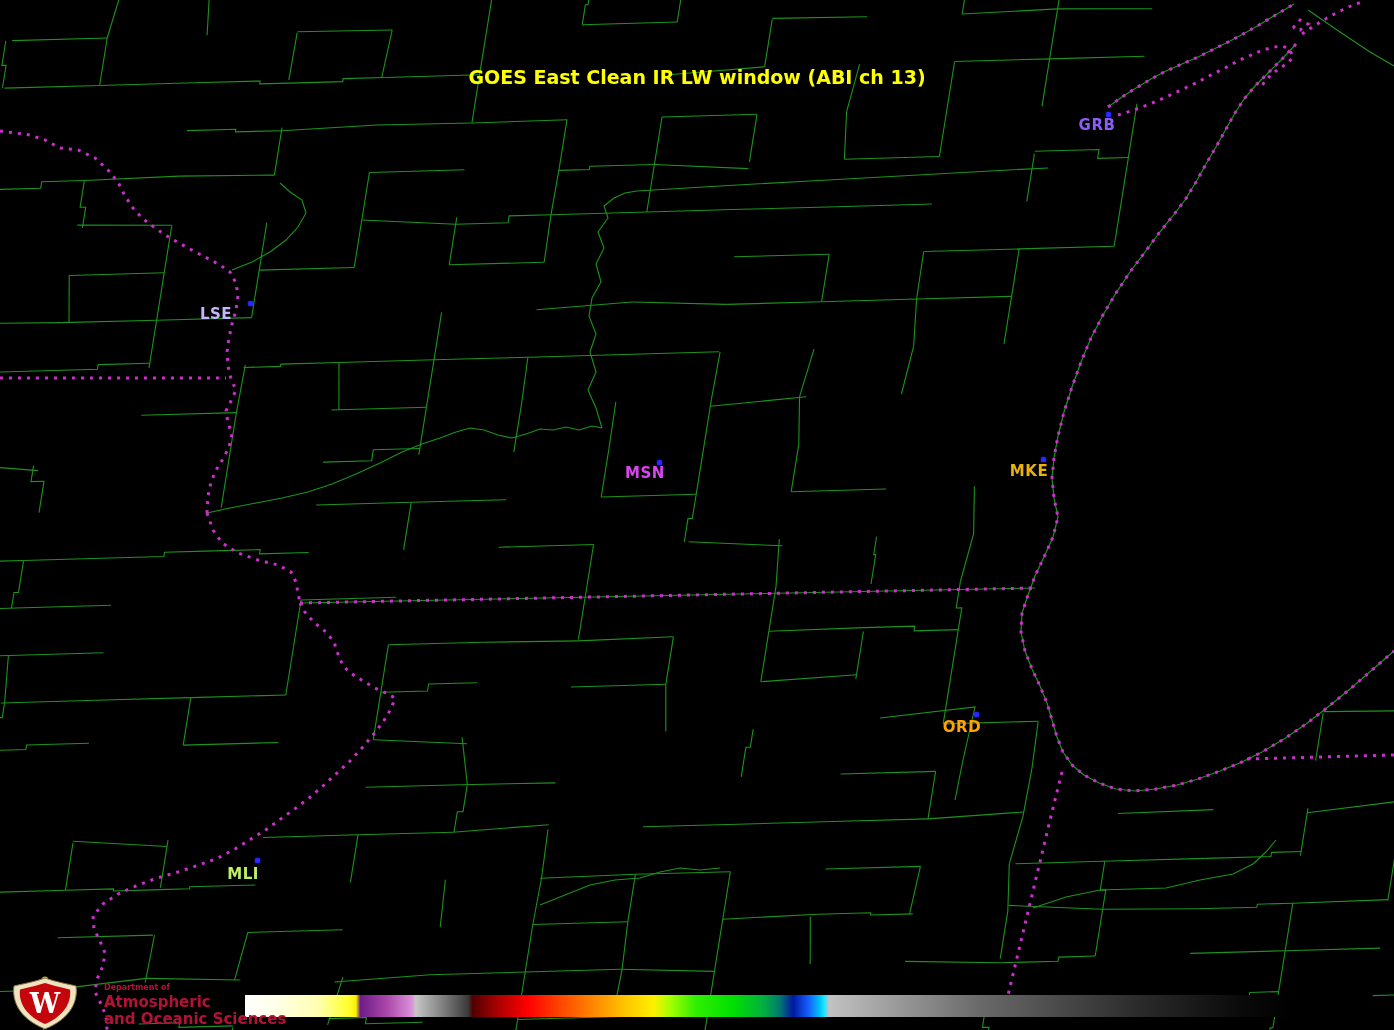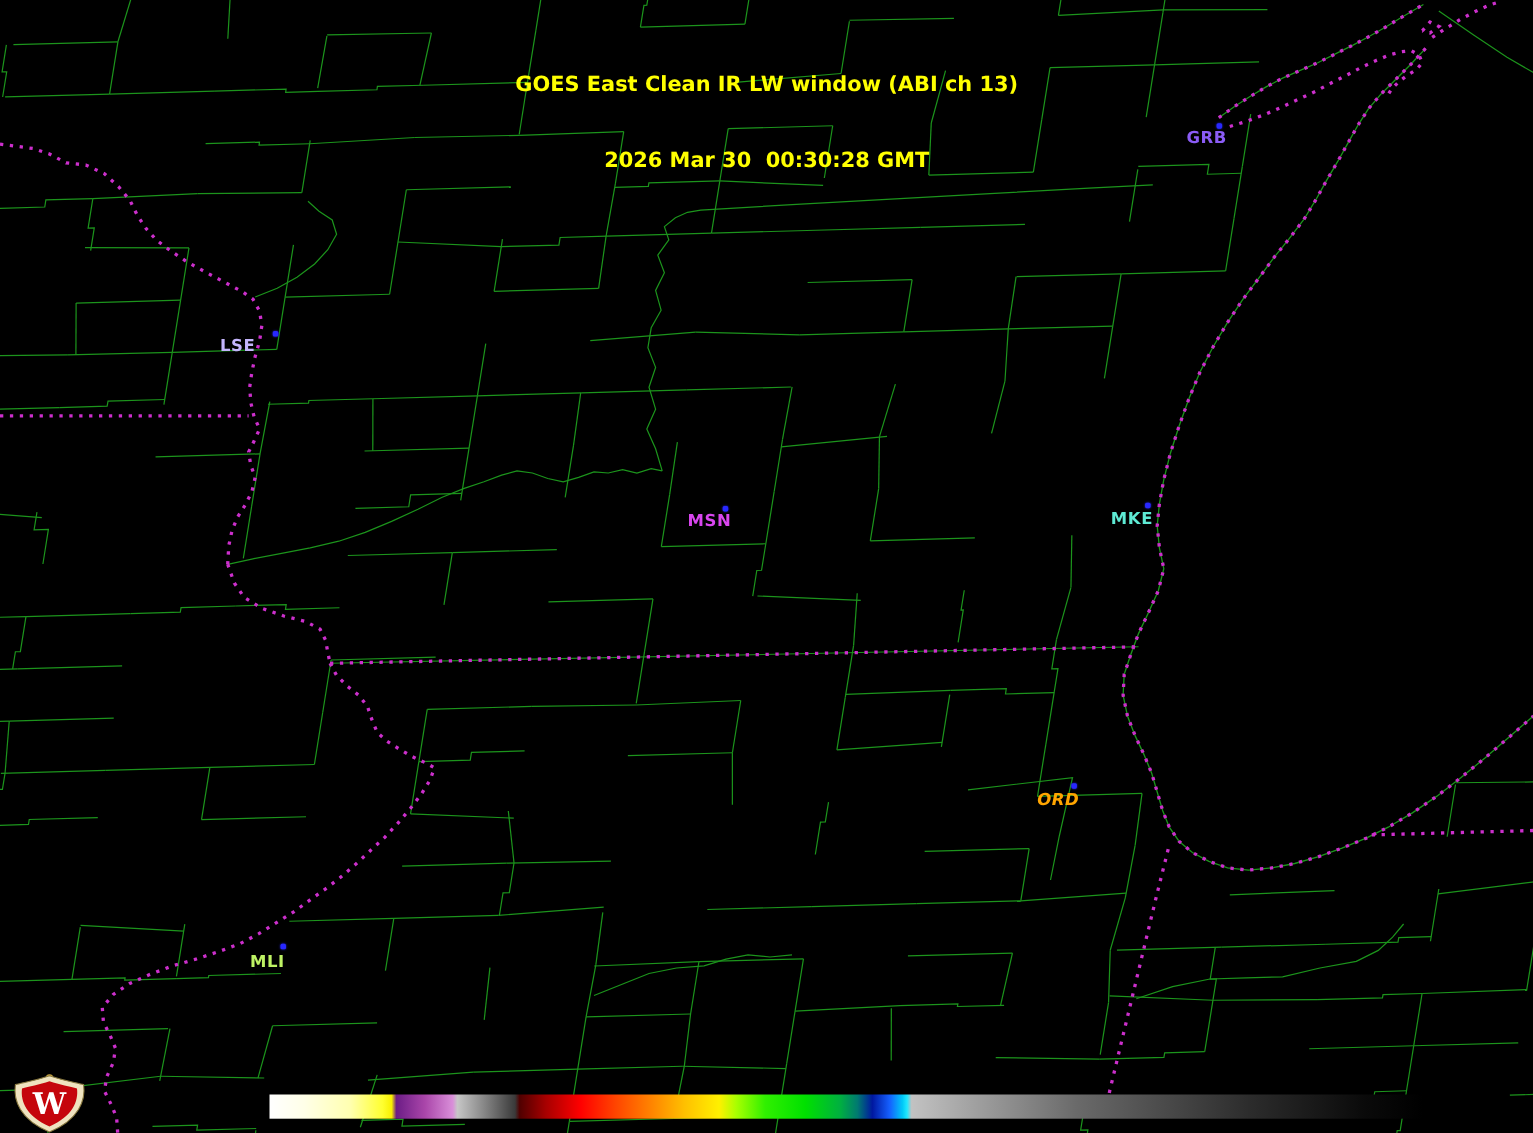--- a/index.html
+++ b/index.html
@@ -402,42 +402,46 @@
         <path d="M1296.0,44.0 L1283.0,58.0 L1269.0,72.0 L1255.0,86.0 L1244.0,99.0 L1235.0,113.0 L1226.0,129.0 L1216.0,147.0 L1206.0,164.0 L1196.0,182.0 L1185.0,200.0 L1172.0,217.0 L1159.0,233.0 L1145.0,252.0 L1130.0,272.0 L1116.0,293.0 L1103.0,315.0 L1091.0,338.0 L1081.0,362.0 L1072.0,387.0 L1064.0,412.0 L1058.0,436.0 L1054.0,458.0 L1052.0,478.0 L1054.0,498.0 L1058.0,517.0 L1053.0,537.0 L1044.0,557.0 L1035.0,576.0 L1028.0,595.0 L1022.0,613.0 L1021.0,632.0 L1025.0,651.0 L1032.0,669.0 L1040.0,686.0 L1047.0,703.0 L1052.0,720.0 L1057.0,737.0 L1063.0,752.0 L1072.0,765.0 L1084.0,775.0 L1099.0,783.0 L1116.0,789.0 L1135.0,791.0 L1156.0,789.0 L1177.0,785.0 L1198.0,779.0 L1220.0,771.0 L1242.0,762.0 L1262.0,752.0 L1284.0,739.0 L1306.0,724.0 L1328.0,707.0 L1350.0,689.0 L1372.0,670.0 L1394.0,651.0" fill="none" stroke="#cc2fcc" stroke-width="3" stroke-dasharray="3 6"></path>
         <path d="M1108.0,107.0 L1122.0,97.0 L1136.0,88.0 L1151.0,79.0 L1166.0,71.0 L1182.0,64.0 L1198.0,57.0 L1214.0,49.0 L1230.0,41.0 L1245.0,33.0 L1259.0,25.0 L1272.0,17.0 L1284.0,10.0 L1294.0,4.0" fill="none" stroke="#cc2fcc" stroke-width="3" stroke-dasharray="3 6"></path>
         <path d="M1118.0,115.0 L1134.0,110.0 L1150.0,104.0 L1166.0,97.0 L1181.0,90.0 L1196.0,83.0 L1211.0,75.0 L1225.0,68.0 L1238.0,61.0 L1251.0,55.0 L1263.0,50.0 L1274.0,47.0 L1283.0,46.0 L1290.0,50.0 L1293.0,57.0 L1288.0,63.0 L1280.0,68.0 L1272.0,74.0 L1265.0,81.0 L1260.0,89.0" fill="none" stroke="#cc2fcc" stroke-width="3" stroke-dasharray="3 6"></path>
         <path d="M1302.0,34.0 L1314.0,26.0 L1327.0,18.0 L1340.0,11.0 L1353.0,5.0 L1365.0,1.0" fill="none" stroke="#cc2fcc" stroke-width="3" stroke-dasharray="3 6"></path>
         <path d="M1293.0,28.0 L1300.0,20.0 L1308.0,24.0 L1300.0,30.0 L1293.0,28.0" fill="none" stroke="#cc2fcc" stroke-width="3" stroke-dasharray="3 6"></path>
       </g>
   </svg>
 
   <div id="title-block">
     <div>GOES East Clean IR LW window (ABI ch 13)</div>
-    <div>2026 Mar 30  00:30:28 GMT</div>
   </div>
 
   <div id="stations">
       <div class="marker" style="left: 1106px; top: 112px; background: rgb(40, 40, 255);"></div>
       <div class="station" style="left: 1097px; top: 125px; color: #8b5cf6;">GRB</div>
       <div class="marker" style="left: 248px; top: 301px; background: rgb(40, 40, 255);"></div>
       <div class="station" style="left: 216px; top: 314px; color: #c4b5fd;">LSE</div>
       <div class="marker" style="left: 657px; top: 460px; background: rgb(40, 40, 255);"></div>
       <div class="station" style="left: 645px; top: 473px; color: #d946ef;">MSN</div>
       <div class="marker" style="left: 1041px; top: 457px; background: rgb(40, 40, 255);"></div>
-      <div class="station" style="left: 1029px; top: 471px; color: #5eead4; text-align: right;">MKE</div>
+      <div class="station" style="left: 1029px; top: 471px; color: #eab308; text-align: right;">MKE</div>
       <div class="marker" style="left: 974px; top: 712px; background: rgb(40, 40, 255);"></div>
-      <div class="station" style="left: 962px; top: 727px; color: rgb(255, 165, 0); font-style: italic;">ORD</div>
+      <div class="station" style="left: 962px; top: 727px; color: rgb(255, 165, 0);">ORD</div>
       <div class="marker" style="left: 255px; top: 858px; background: rgb(40, 40, 255);"></div>
       <div class="station" style="left: 243px; top: 874px; color: #bef264;">MLI</div>
     </div>
 
   <div id="colorbar" style="background: linear-gradient(90deg, rgb(255, 255, 255) 0%, rgb(255, 255, 232) 3%, rgb(255, 255, 176) 7%, rgb(255, 255, 48) 9.8%, rgb(248, 240, 0) 10.6%, rgb(108, 29, 134) 11%, rgb(170, 70, 170) 13.5%, rgb(217, 143, 217) 15.9%, rgb(198, 198, 198) 16.3%, rgb(138, 138, 138) 18.5%, rgb(58, 58, 58) 21.3%, rgb(80, 0, 0) 21.7%, rgb(168, 0, 0) 24%, rgb(255, 0, 0) 27%, rgb(255, 68, 0) 30%, rgb(255, 140, 0) 33.5%, rgb(255, 192, 0) 36%, rgb(255, 240, 0) 39%, rgb(168, 255, 0) 40.5%, rgb(48, 240, 0) 43%, rgb(0, 224, 0) 46.5%, rgb(0, 176, 64) 49.5%, rgb(0, 122, 112) 51%, rgb(0, 24, 160) 52.3%, rgb(21, 96, 255) 53.8%, rgb(0, 200, 248) 54.9%, rgb(32, 232, 255) 55.3%, rgb(194, 194, 194) 55.7%, rgb(106, 106, 106) 70%, rgb(44, 44, 44) 85%, rgb(10, 10, 10) 95%, rgb(0, 0, 0) 100%);"></div>
 
   <div id="logo">
     <svg width="78" height="54" viewBox="0 0 78 54">
       <circle cx="39" cy="4" r="3.5" fill="#caa53f"></circle>
       <path d="M39,2 C50,6 62,8 70,10 C72,24 66,42 39,53 C12,42 6,24 8,10 C16,8 28,6 39,2 Z" fill="#efe3c0" stroke="#8a7a40" stroke-width="1"></path>
       <path d="M39,7 C48,10 58,12 64,13.5 C65.5,25 60,39 39,48 C18,39 12.5,25 14,13.5 C20,12 30,10 39,7 Z" fill="#c5050c"></path>
       <text x="39" y="37" text-anchor="middle" font-family="DejaVu Serif, Liberation Serif, serif" font-size="27" font-weight="bold" fill="#ffffff">W</text>
     </svg>
+    <div id="logo-text">
+      <div id="logo-dept">Department of</div>
+      <div id="logo-l1">Atmospheric</div>
+      <div id="logo-l2">and Oceanic Sciences</div>
+    </div>
   </div>
 
 </div>
 
 </body></html>

